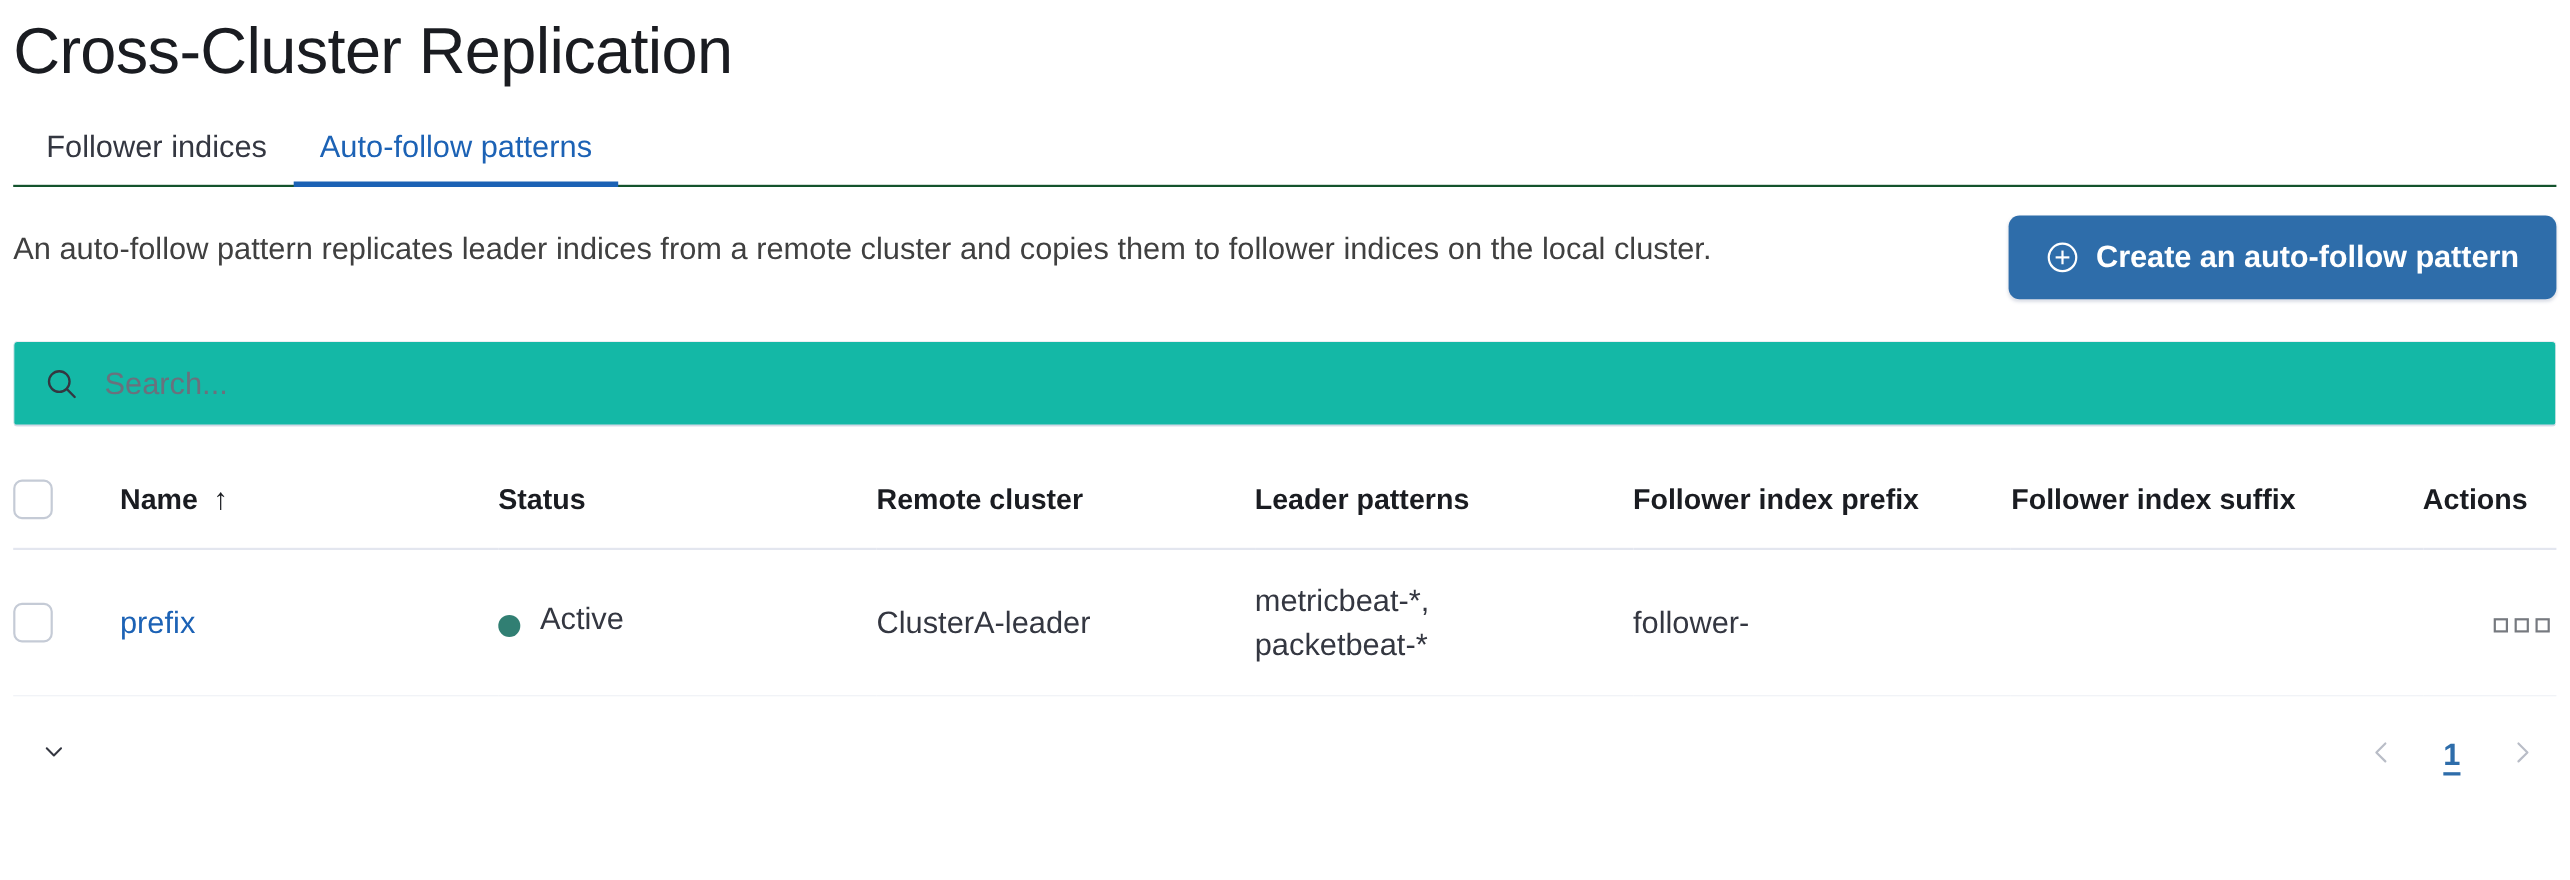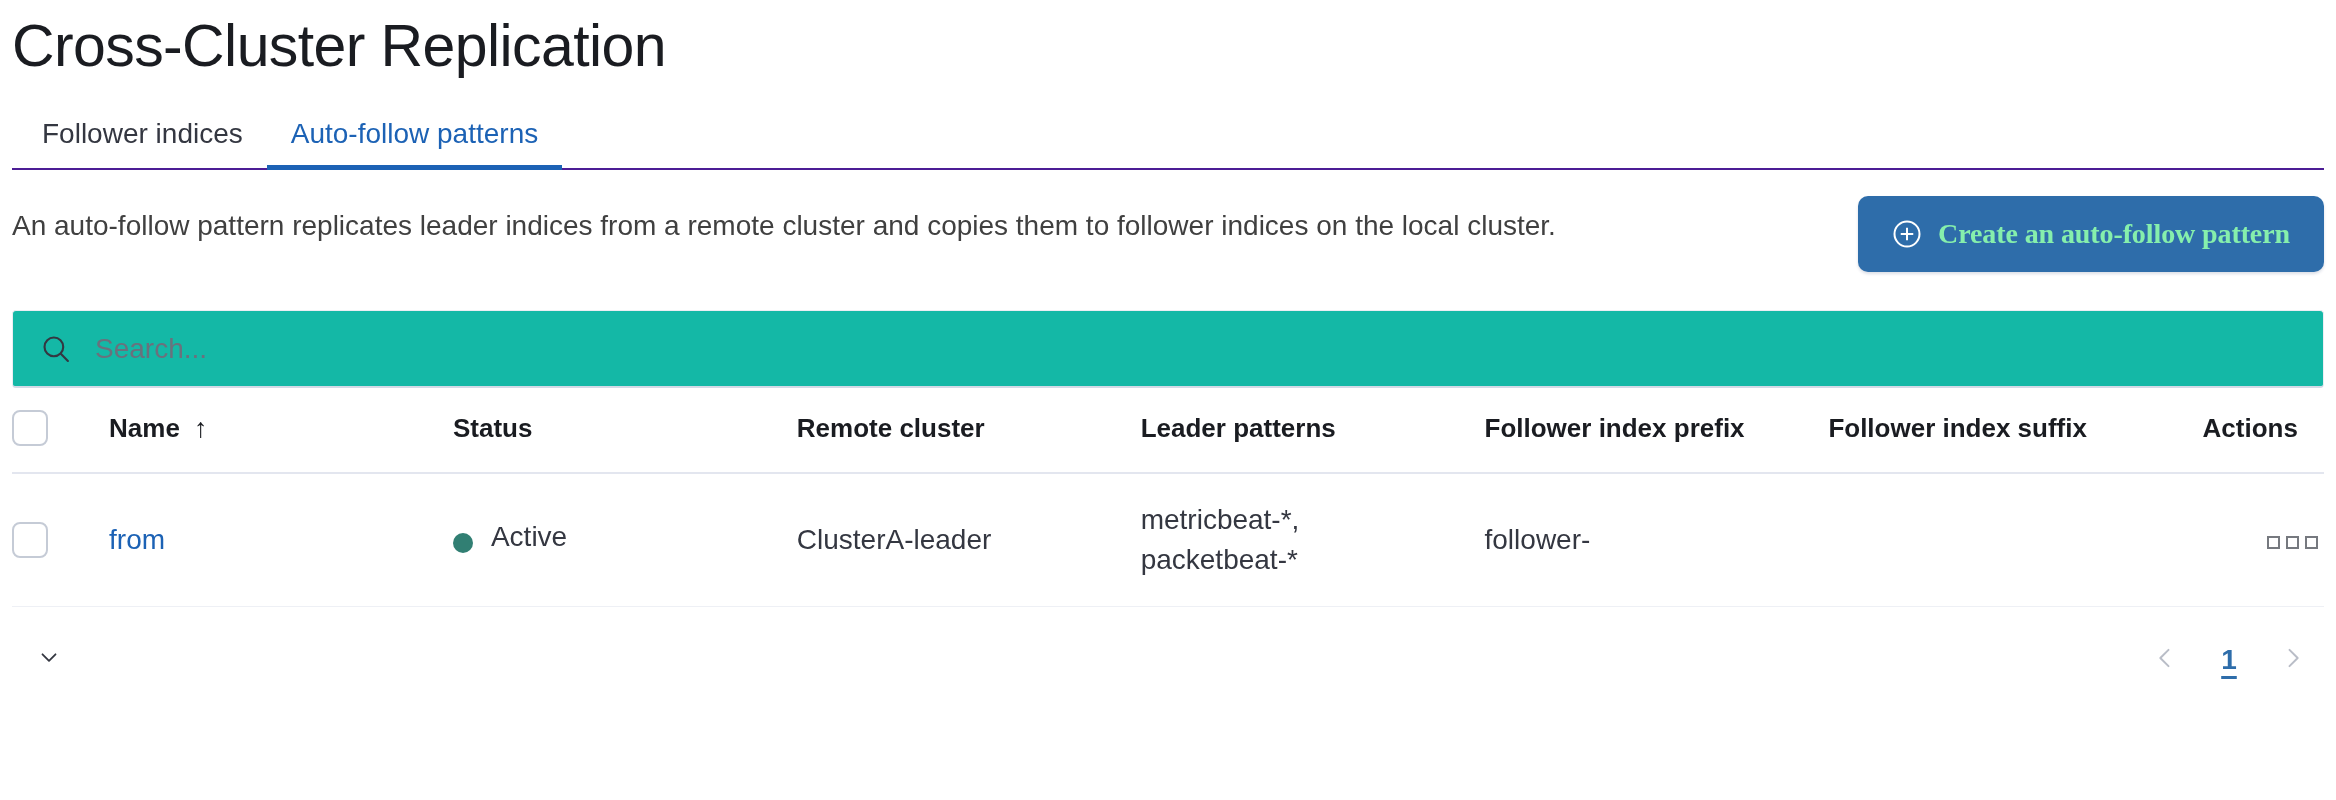--- a/index.html
+++ b/index.html
@@ -31,21 +31,21 @@
     padding-top: 12px;
     white-space: nowrap;
   }
 
   
   .tabs {
     display: flex;
     align-items: flex-end;
     gap: 0;
     margin-top: 28px;
-    border-bottom: 2px solid #4c1d95;
+    border-bottom: 2px solid #14532d;
     height: 62px;
   }
   .tab {
     position: relative;
     font-size: 28px;
     line-height: 1;
     color: #343741;
     padding: 0 24px 20px 24px;
     cursor: pointer;
     white-space: nowrap;
@@ -75,24 +75,24 @@
     color: #404040;
     max-width: 1690px;
     font-weight: 400;
   }
   .create-btn {
     flex: 0 0 auto;
     display: inline-flex;
     align-items: center;
     gap: 16px;
     background: #2e6daa;
-    color: #86efac;
+    color: #ffffff;
     border: none;
     border-radius: 10px;
-    font-family: Liberation Serif, serif;
+    font-family: Liberation Sans, sans-serif;
     font-size: 28px;
     font-weight: 700;
     letter-spacing: -0.1px;
     padding: 22px 34px;
     cursor: pointer;
     white-space: nowrap;
     box-shadow: 0 2px 3px rgba(60,80,120,0.18);
     margin-top: -8px;
   }
   .create-btn .plus-icon { display: inline-flex; align-items: center; }
@@ -121,21 +121,21 @@
     color: #343741;
     width: 100%;
     padding: 0;
   }
   .search-input::placeholder { color: #6a717d; opacity: 1; }
 
   
   table.afp-table {
     width: 100%;
     border-collapse: collapse;
-    margin-top: 22px;
+    margin-top: 48px;
     table-layout: fixed;
   }
   table.afp-table thead th {
     text-align: left;
     font-size: 26px;
     font-weight: 700;
     color: #1a1c21;
     padding: 0 0 26px 0;
     vertical-align: middle;
     border-bottom: 2px solid #e3e6ef;
@@ -316,21 +316,21 @@
         <th>Follower index suffix</th>
         <th class="th-actions">Actions</th>
       </tr>
     </thead>
     <tbody>
       <tr>
         <td>
           <span class="chk"></span>
         </td>
         <td>
-          <a class="link">from</a>
+          <a class="link">prefix</a>
         </td>
         <td>
           <span class="status-cell">
             <span class="status-dot"></span>
             <span>Active</span>
           </span>
         </td>
         <td>ClusterA-leader</td>
         <td>
           <div class="leader-patterns">

